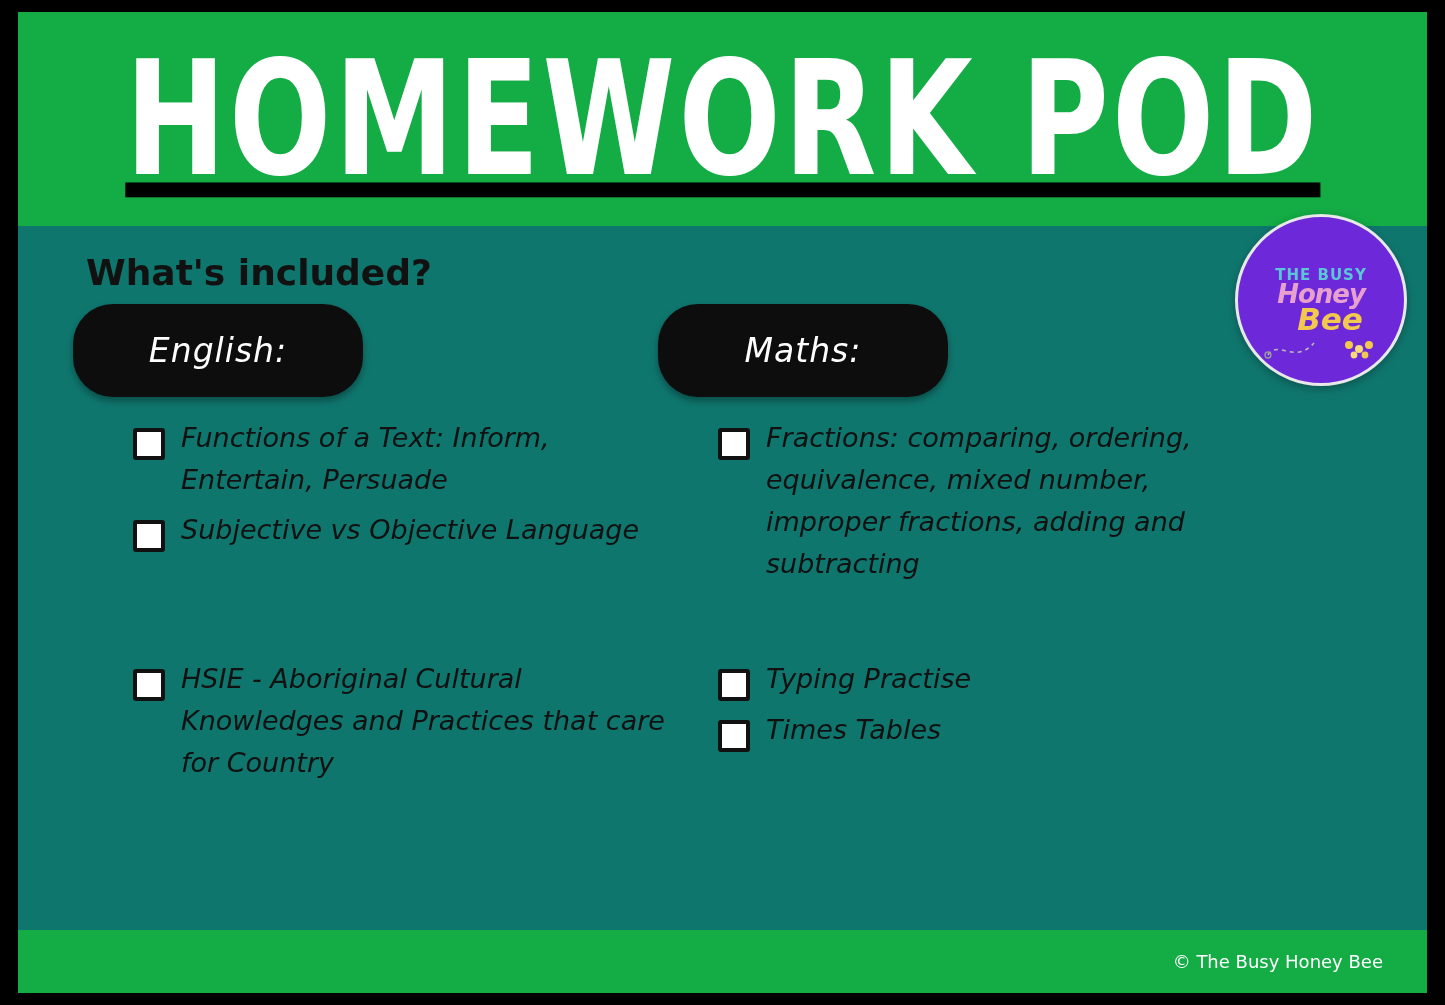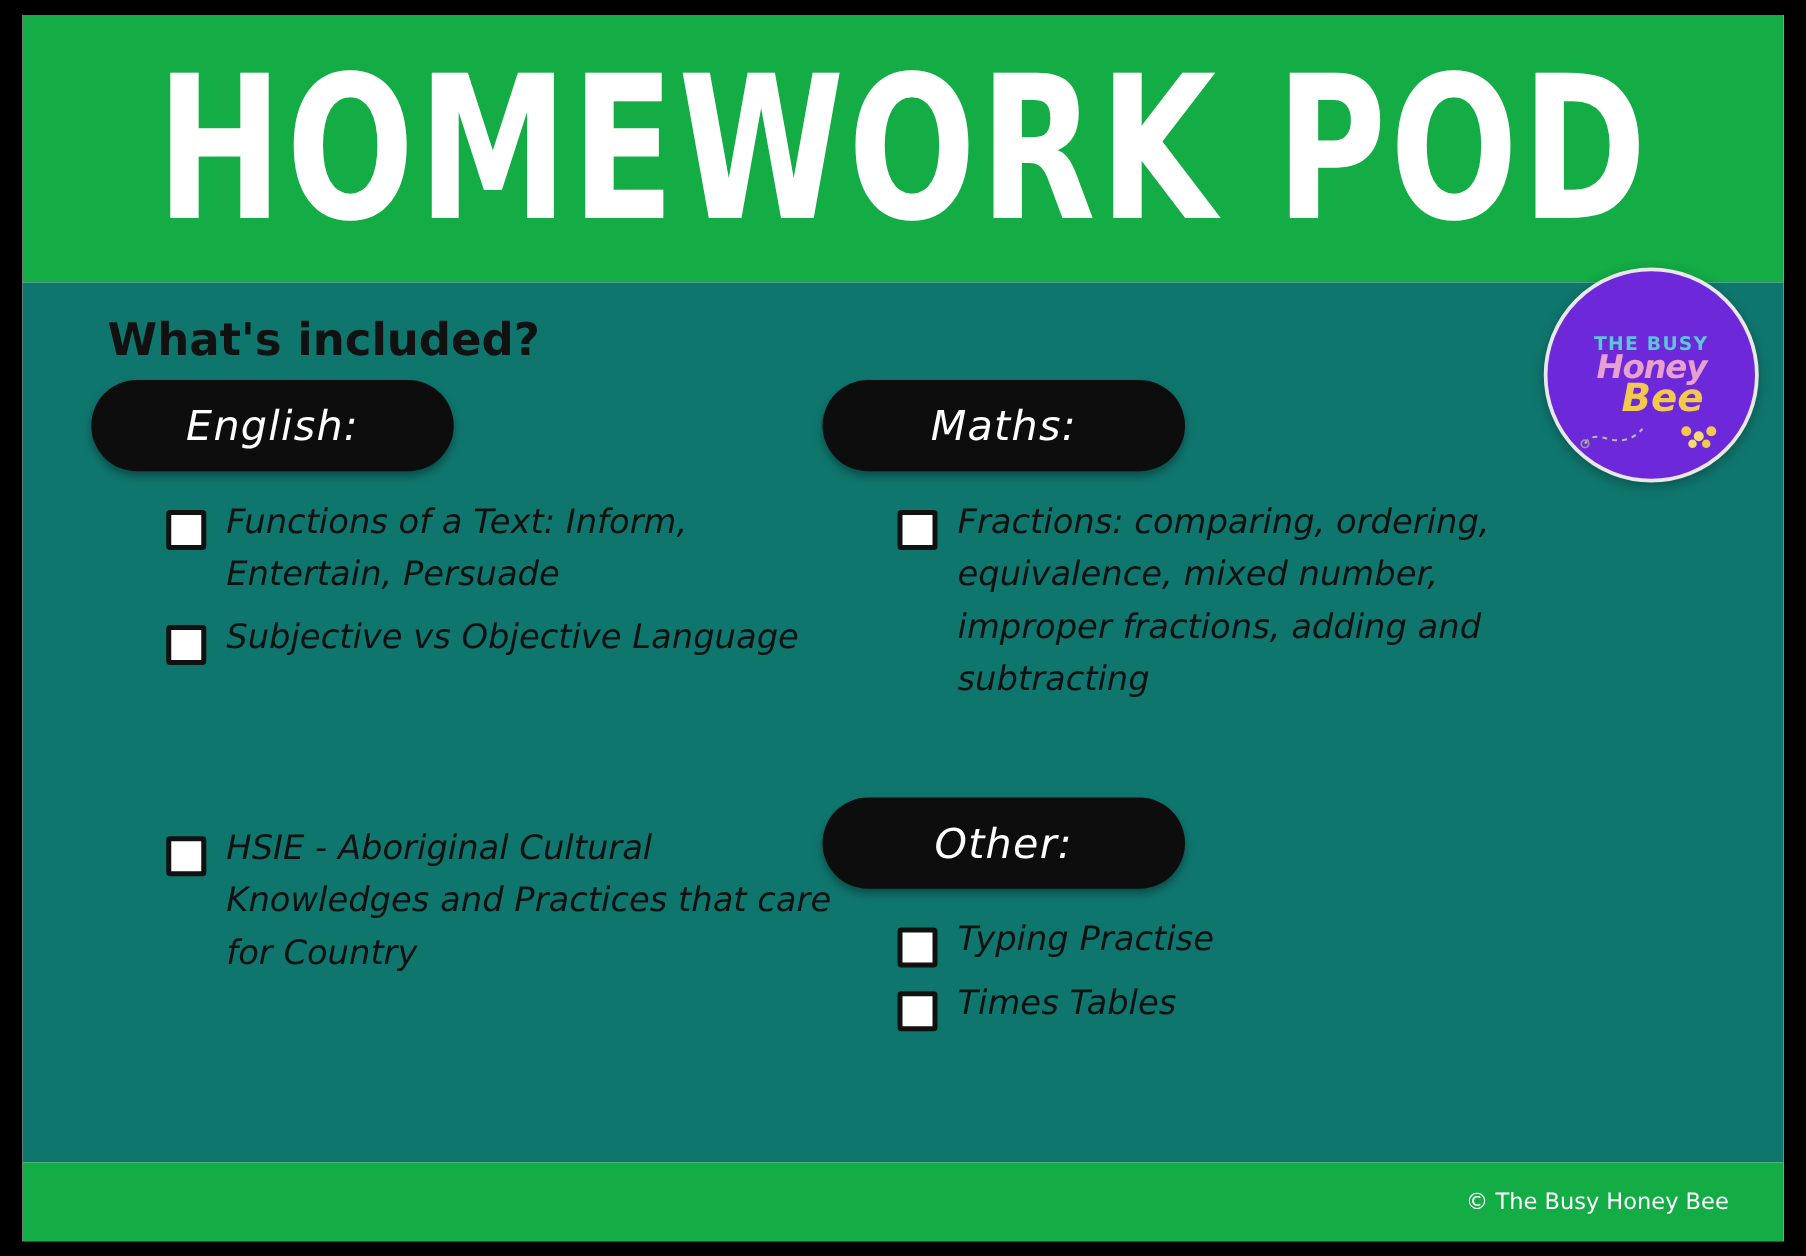--- a/index.html
+++ b/index.html
@@ -33,20 +33,21 @@
   .header {
     position: absolute;
     left: 0;
     top: 0;
     width: 100%;
     height: 214px;
     background: #13ac45;
     display: flex;
     align-items: center;
     justify-content: center;
+    text-decoration: underline;
   }
   .header-title {
     font-family: "DejaVu Sans", sans-serif;
     font-weight: 700;
     font-size: 118px;
     letter-spacing: 3px;
     color: #ffffff;
     text-transform: uppercase;
     line-height: 1;
     transform: scaleY(1.35) scaleX(1.02);
@@ -76,21 +77,21 @@
     position: absolute;
     width: 600px;
   }
   .col-left  { left: 55px; }
   .col-right { left: 640px; }
   .row-top    { top: 78px; }
   .row-bottom { top: 412px; }
 
   .pill {
     width: 290px;
-    height: 73px;
+    height: 93px;
     border-radius: 40px;
     background: #0d0d0d;
     display: flex;
     align-items: center;
     justify-content: center;
     box-shadow: 0 4px 7px rgba(0,0,0,0.35);
   }
   .pill-label {
     color: #ffffff;
     font-family: "DejaVu Sans", sans-serif;
@@ -253,23 +254,20 @@
       <div class="col col-left row-bottom">
         <div class="items">
           <div class="item">
             <span class="checkbox"></span>
             <span class="item-text">HSIE - Aboriginal Cultural Knowledges and Practices that care for Country</span>
           </div>
         </div>
       </div>
 
       <div class="col col-right row-bottom">
-        <div class="pill">
-          <span class="pill-label">Other:</span>
-        </div>
         <div class="items">
           <div class="item">
             <span class="checkbox"></span>
             <span class="item-text">Typing Practise</span>
           </div>
           <div class="item">
             <span class="checkbox"></span>
             <span class="item-text">Times Tables</span>
           </div>
         </div>

